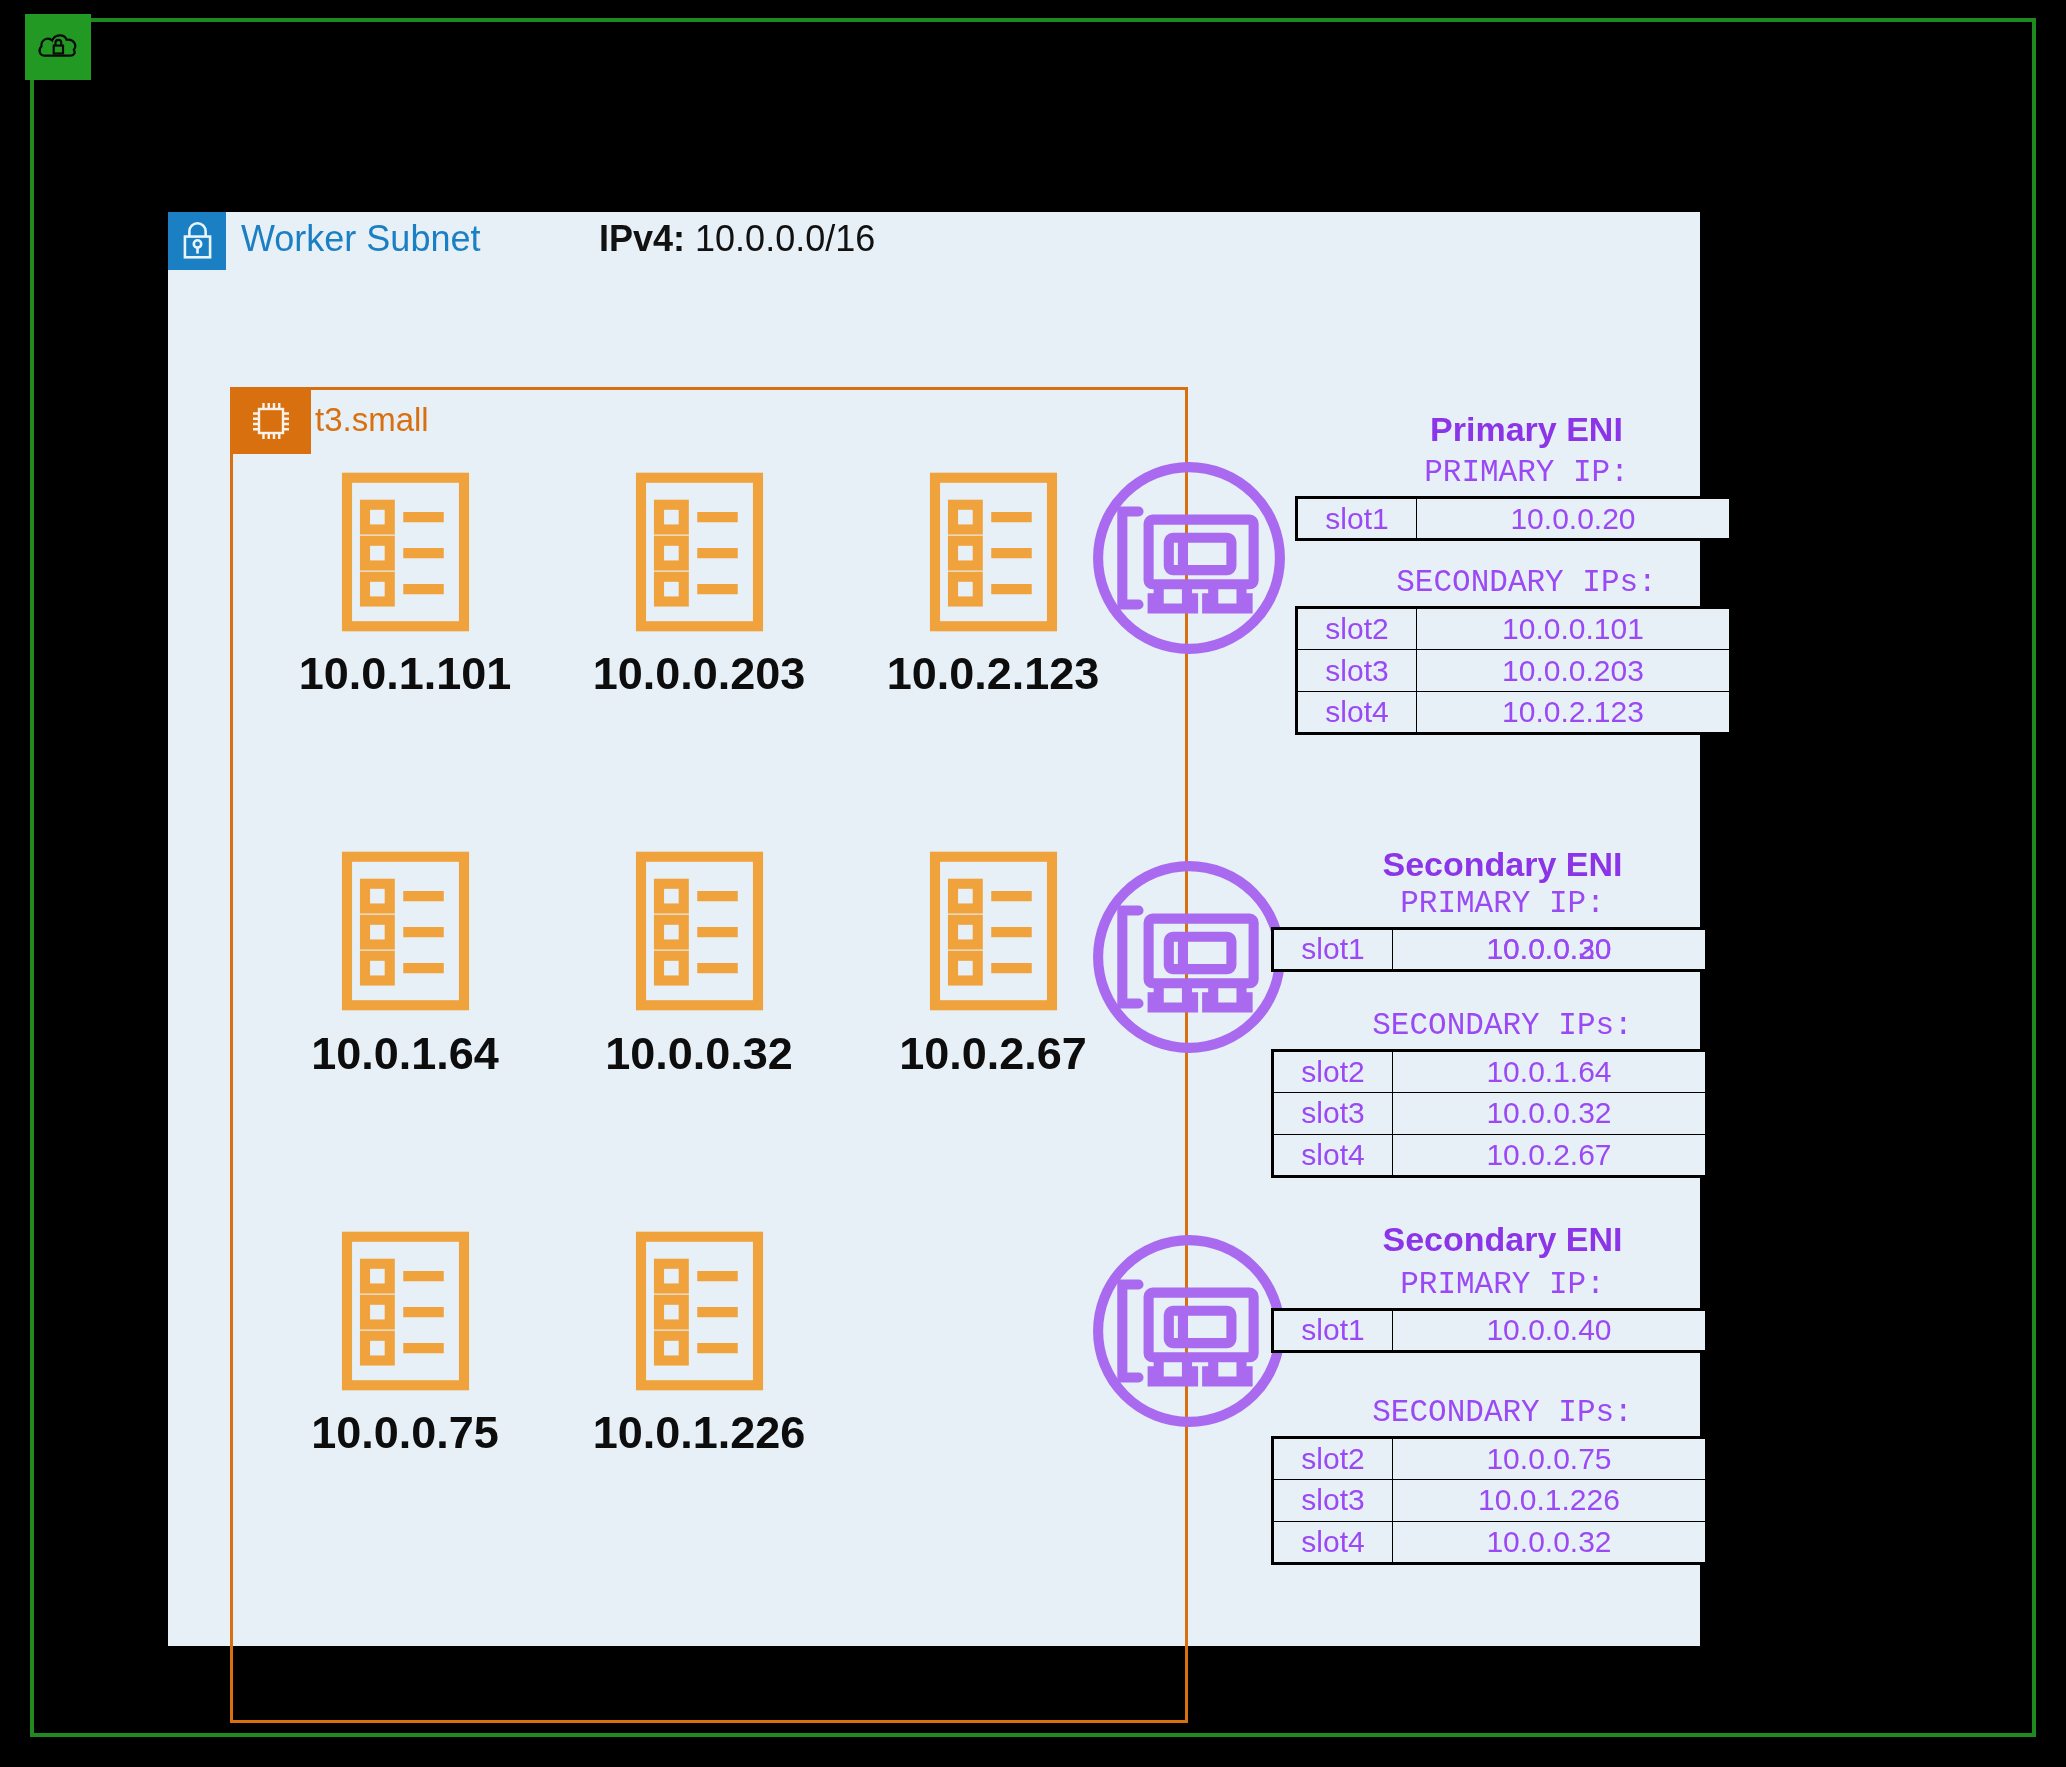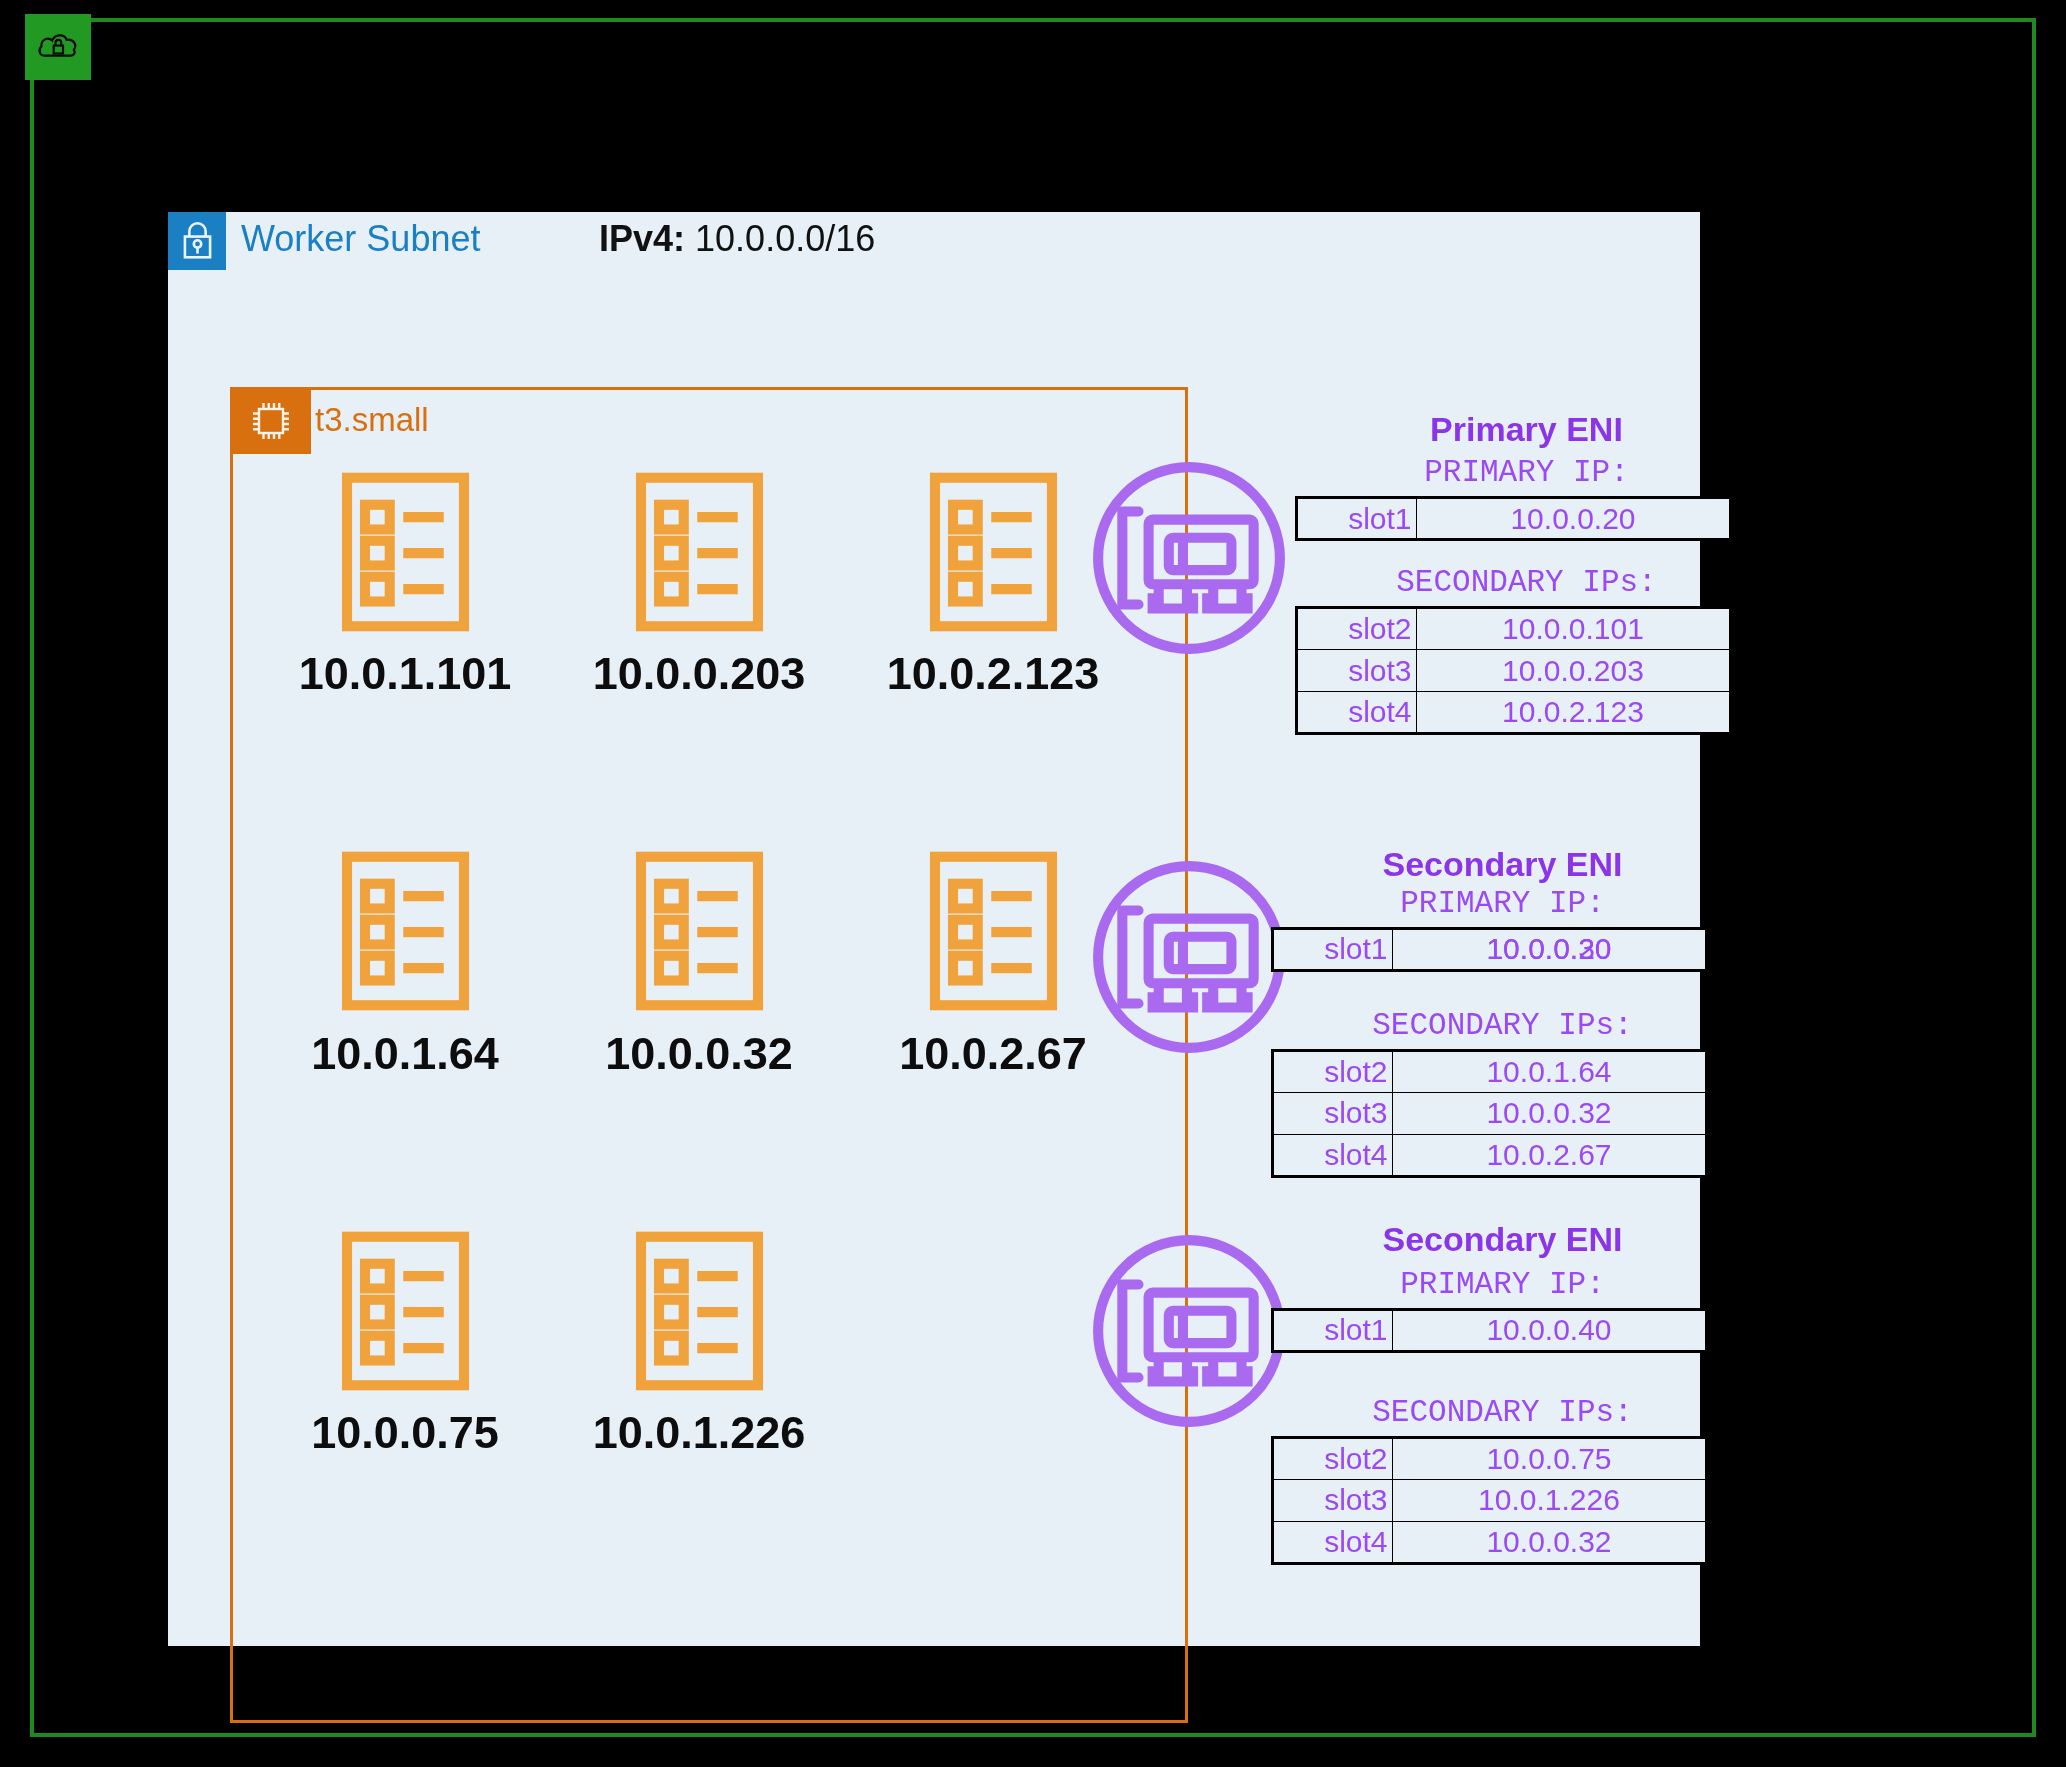--- a/index.html
+++ b/index.html
@@ -80,21 +80,21 @@
     font-size:31px; color:#9a49f5; text-align:center; white-space:nowrap;font-family:Liberation Mono, monospace;
   }
   table.ip-table{
     border-collapse:collapse; table-layout:fixed;
     border:3px solid #000; background:#e7f0f7;
   }
   table.ip-table td{
     border:1.5px solid #000; font-size:30px; color:#9a49f5;
     height:42px; padding:0 4.5px; line-height:1.0;
   }
-  table.ip-table td.slot{ width:120px; text-align:right; }
+  table.ip-table td.slot{ width:120px; text-align:center; }
   table.ip-table td.addr{ width:314px; text-align:center; }
   .addr-stack{ position:relative; display:inline-block; }
   .addr-stack span{ display:block; }
   .addr-stack span.over{
     position:absolute; left:0; top:0; width:100%;text-align:center;
   }
 </style>
 </head>
 <body>
 

